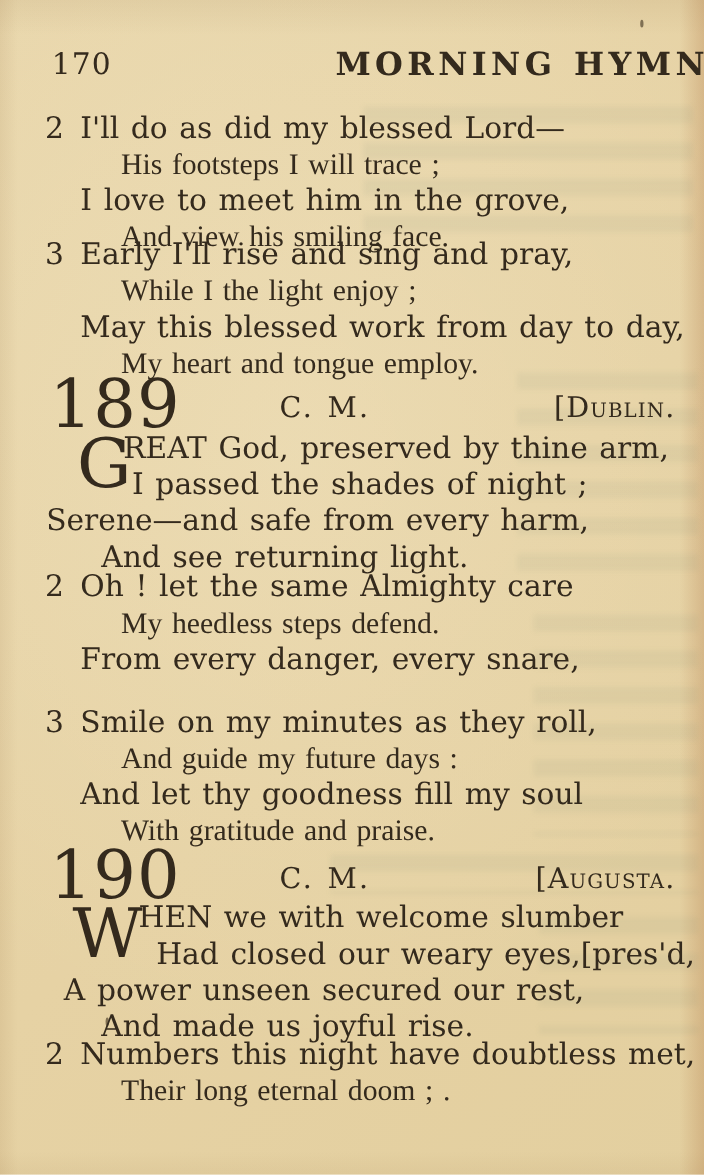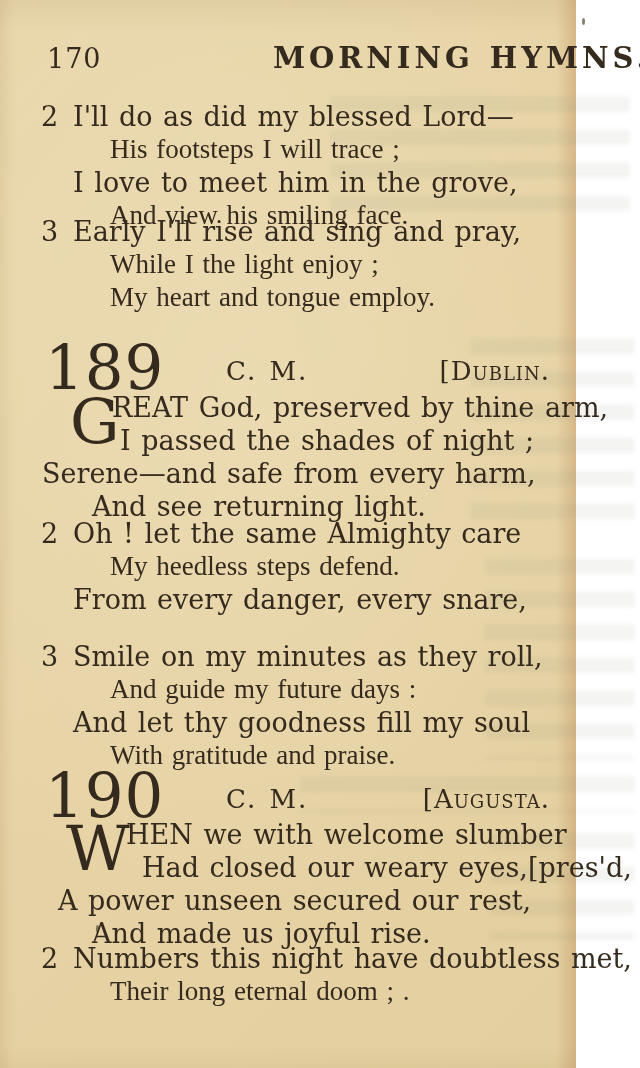--- a/index.html
+++ b/index.html
@@ -1,21 +1,21 @@
 <!DOCTYPE html>
 <html><head>
 <meta charset="utf-8">
 <style>
   html,body{margin:0;padding:0;}
   body{
     width:640px;height:1068px;overflow:hidden;
     font-family:"DejaVu Serif","Liberation Serif",serif;
   }
   .page{
-    position:relative;width:576px;height:1068px;
+    position:relative;width:640px;height:1068px;
     color:#342a1d;
     background:
       radial-gradient(120% 85% at 42% 38%, rgba(255,250,230,0.18), rgba(255,250,230,0) 62%),
       linear-gradient(to right, rgba(136,94,48,0.10) 0%, rgba(136,94,48,0) 2.5%, rgba(136,94,48,0) 96.5%, rgba(170,110,60,0.28) 100%),
       linear-gradient(to bottom, rgba(120,85,40,0.08) 0%, rgba(120,85,40,0) 3%, rgba(120,85,40,0) 98%, rgba(120,85,40,0.06) 100%),
       linear-gradient(135deg,#e9d7ac 0%, #e6d2a4 55%, #e3cf9f 100%);
   }
   
   .ghost{
     position:absolute;
@@ -82,20 +82,21 @@
       <div class="line ln-a">I'll do as did my blessed Lord—</div>
       <div class="line ln-b">His footsteps I will trace ;</div>
       <div class="line ln-a">I love to meet him in the grove,</div>
       <div class="line ln-b">And view his smiling face.</div>
     </div>
 
     <div class="verse" style="top:215px;">
       <span class="vnum">3</span>
       <div class="line ln-a">Early I'll rise and sing and pray,</div>
       <div class="line ln-b">While I the light enjoy ;</div>
+      <div class="line ln-a">May this blessed work from day to day,</div>
       <div class="line ln-b">My heart and tongue employ.</div>
     </div>
 
     <div class="hymnhead" style="top:334px;">
       <span class="hymn-number">189</span>
       <span class="meter">C. M.</span>
       <span class="tune">[Dublin.</span>
     </div>
 
     <div class="stanza" style="top:391px;">

